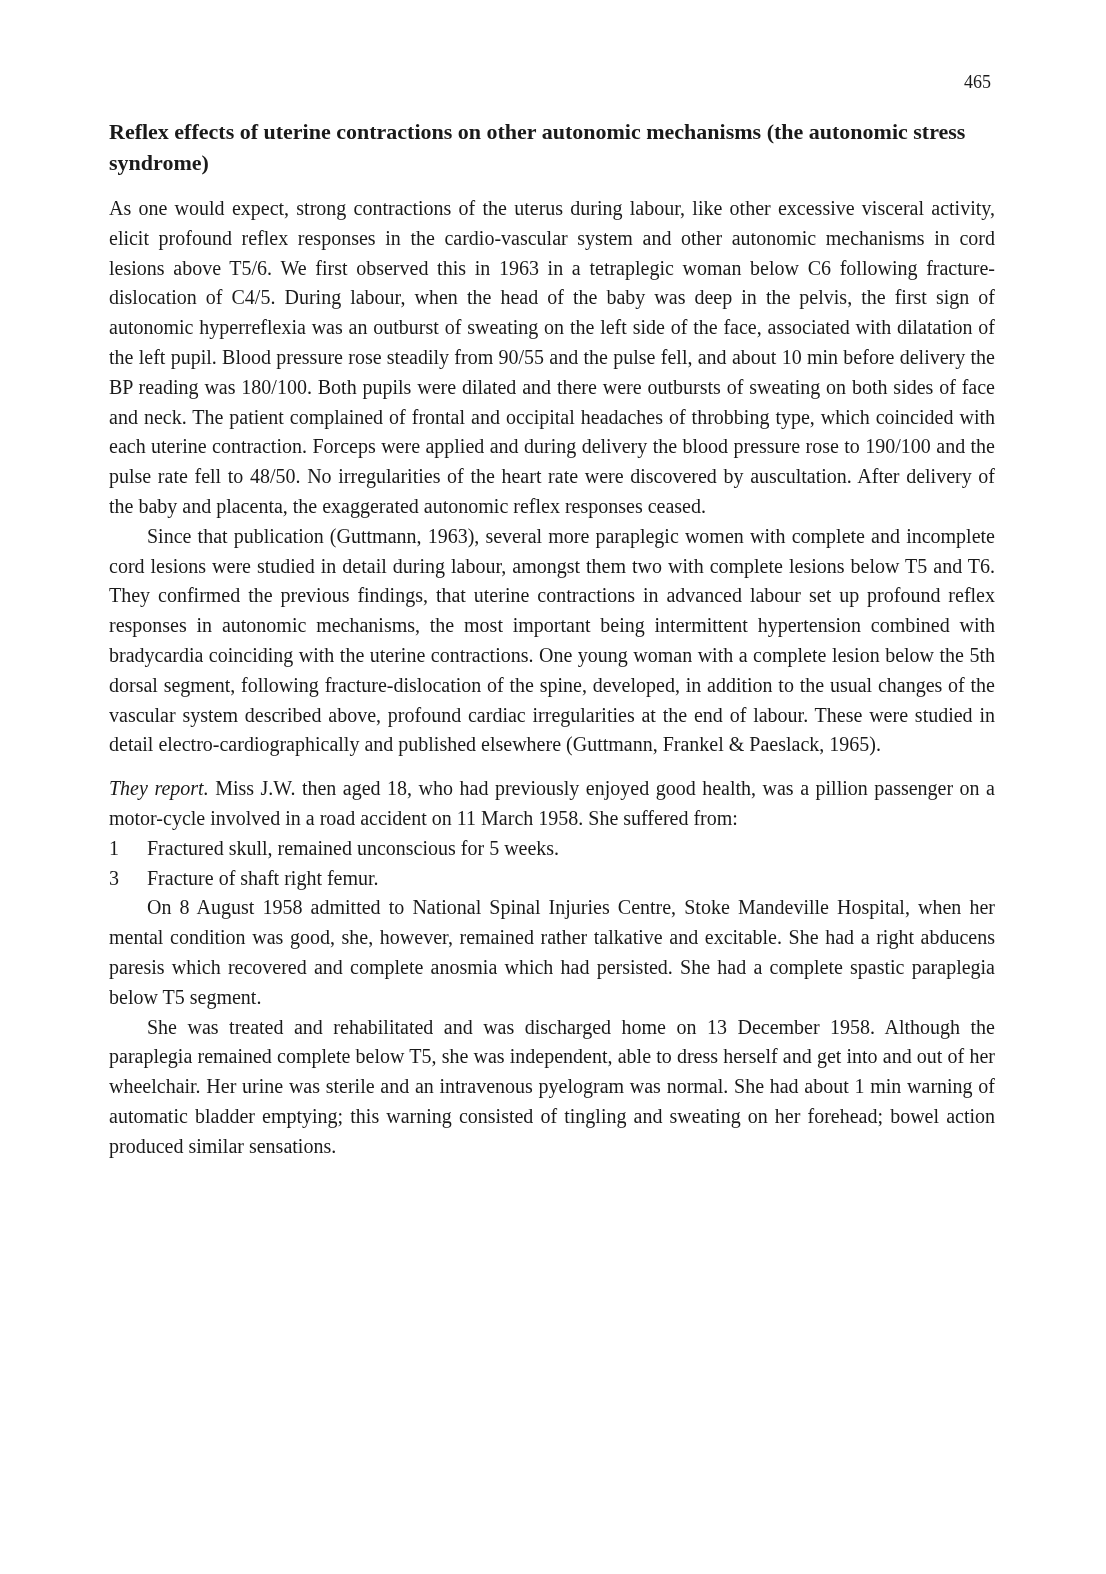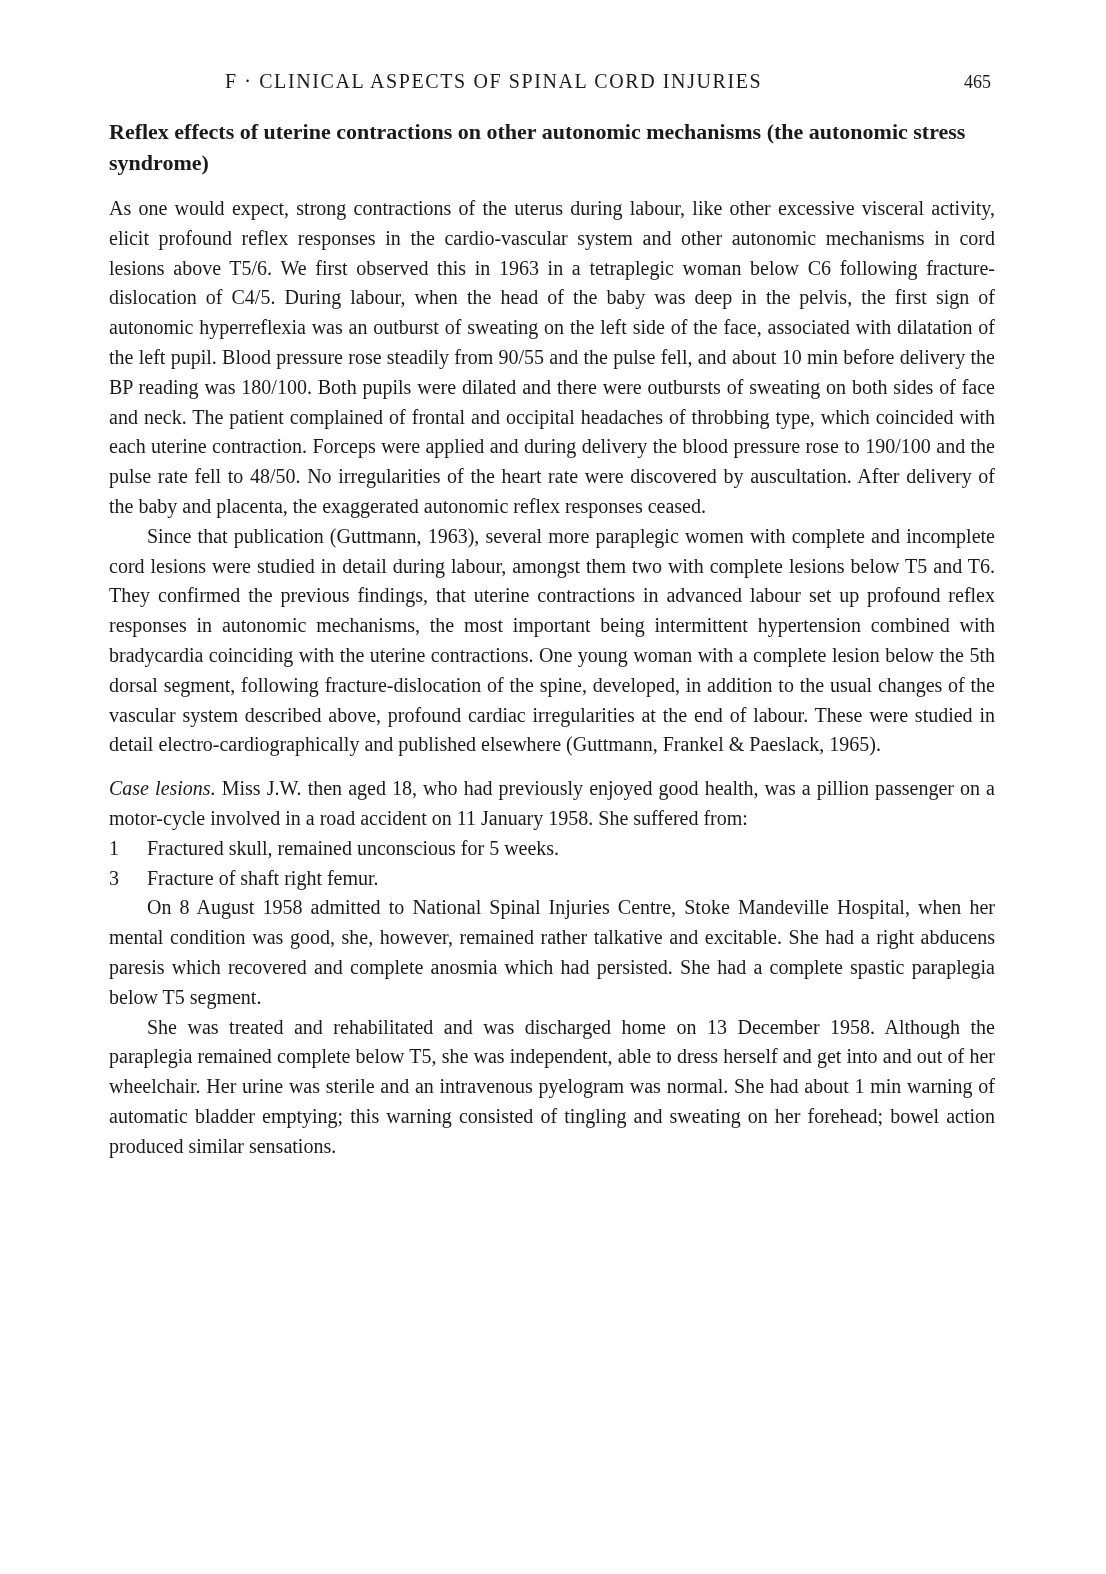--- a/index.html
+++ b/index.html
@@ -73,31 +73,30 @@
       display: inline-block;
       width: 38px;
     }
   </style>
 </head>
 <body>
 
 <div class="page">
 
   <div class="running-head">
-    <span class="running-title">F · CLINICAL ASPECTS OF SPINAL CORD INJURIES</span>
     <span class="page-number">465</span>
   </div>
 
   <h2 class="section-heading">Reflex effects of uterine contractions on other autonomic mechanisms (the autonomic stress syndrome)</h2>
 
   <p class="body-text first-para">As one would expect, strong contractions of the uterus during labour, like other excessive visceral activity, elicit profound reflex responses in the cardio-vascular system and other autonomic mechanisms in cord lesions above T5/6. We first observed this in 1963 in a tetraplegic woman below C6 following fracture-dislocation of C4/5. During labour, when the head of the baby was deep in the pelvis, the first sign of autonomic hyperreflexia was an outburst of sweating on the left side of the face, associated with dilatation of the left pupil. Blood pressure rose steadily from 90/55 and the pulse fell, and about 10 min before delivery the BP reading was 180/100. Both pupils were dilated and there were outbursts of sweating on both sides of face and neck. The patient complained of frontal and occipital headaches of throbbing type, which coincided with each uterine contraction. Forceps were applied and during delivery the blood pressure rose to 190/100 and the pulse rate fell to 48/50. No irregularities of the heart rate were discovered by auscultation. After delivery of the baby and placenta, the exaggerated autonomic reflex responses ceased.</p>
 
   <p class="body-text indent">Since that publication (Guttmann, 1963), several more paraplegic women with complete and incomplete cord lesions were studied in detail during labour, amongst them two with complete lesions below T5 and T6. They confirmed the previous findings, that uterine contractions in advanced labour set up profound reflex responses in autonomic mechanisms, the most important being intermittent hypertension combined with bradycardia coinciding with the uterine contractions. One young woman with a complete lesion below the 5th dorsal segment, following fracture-dislocation of the spine, developed, in addition to the usual changes of the vascular system described above, profound cardiac irregularities at the end of labour. These were studied in detail electro-cardiographically and published elsewhere (Guttmann, Frankel &amp; Paeslack, 1965).</p>
 
-  <p class="body-text case-para"><span class="case-label">Case lesions.</span><span> Miss J.W. then aged 18, who had previously enjoyed good health, was a pillion passenger on a motor-cycle involved in a road accident on 11 January 1958. She suffered from:</span></p>
+  <p class="body-text case-para"><span class="case-label">They report.</span><span> Miss J.W. then aged 18, who had previously enjoyed good health, was a pillion passenger on a motor-cycle involved in a road accident on 11 March 1958. She suffered from:</span></p>
 
   <div>
     <p class="body-text list-item"><span class="list-num">1</span><span>Fractured skull, remained unconscious for 5 weeks.</span></p>
     <p class="body-text list-item"><span class="list-num">3</span><span>Fracture of shaft right femur.</span></p>
   </div>
 
   <p class="body-text indent">On 8 August 1958 admitted to National Spinal Injuries Centre, Stoke Mandeville Hospital, when her mental condition was good, she, however, remained rather talkative and excitable. She had a right abducens paresis which recovered and complete anosmia which had persisted. She had a complete spastic paraplegia below T5 segment.</p>
 
   <p class="body-text indent">She was treated and rehabilitated and was discharged home on 13 December 1958. Although the paraplegia remained complete below T5, she was independent, able to dress herself and get into and out of her wheelchair. Her urine was sterile and an intravenous pyelogram was normal. She had about 1 min warning of automatic bladder emptying; this warning consisted of tingling and sweating on her forehead; bowel action produced similar sensations.</p>
 

